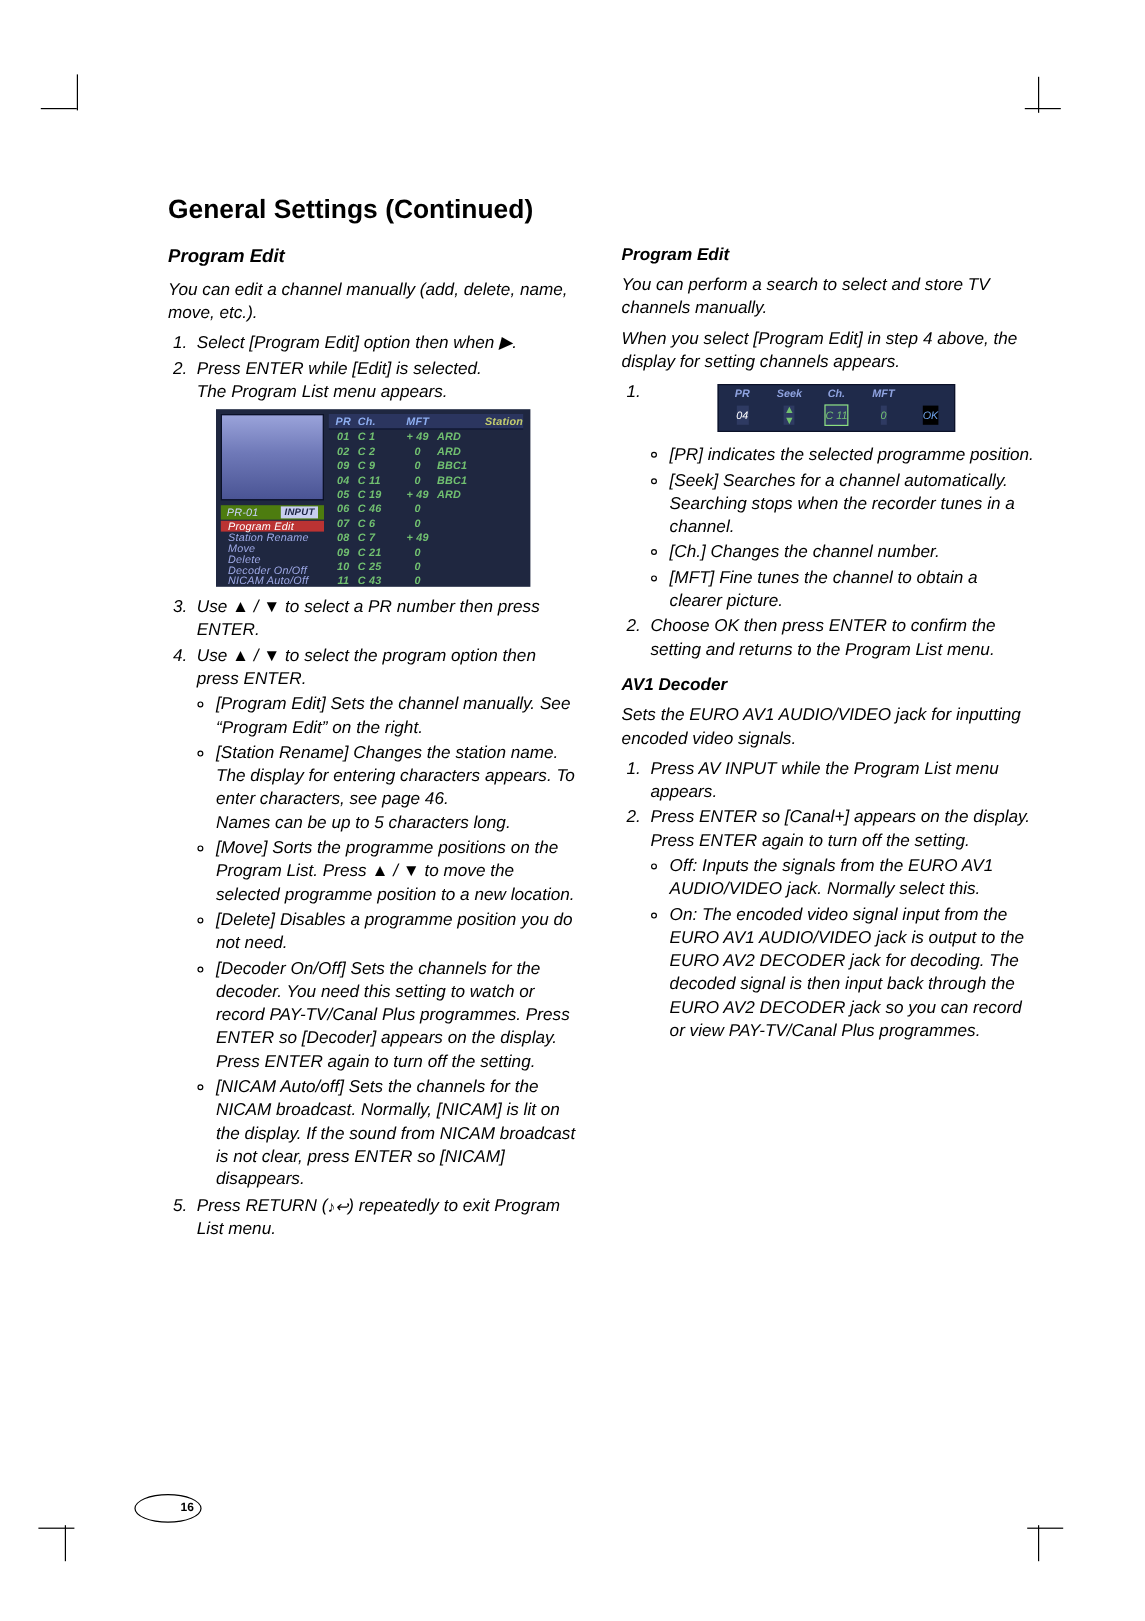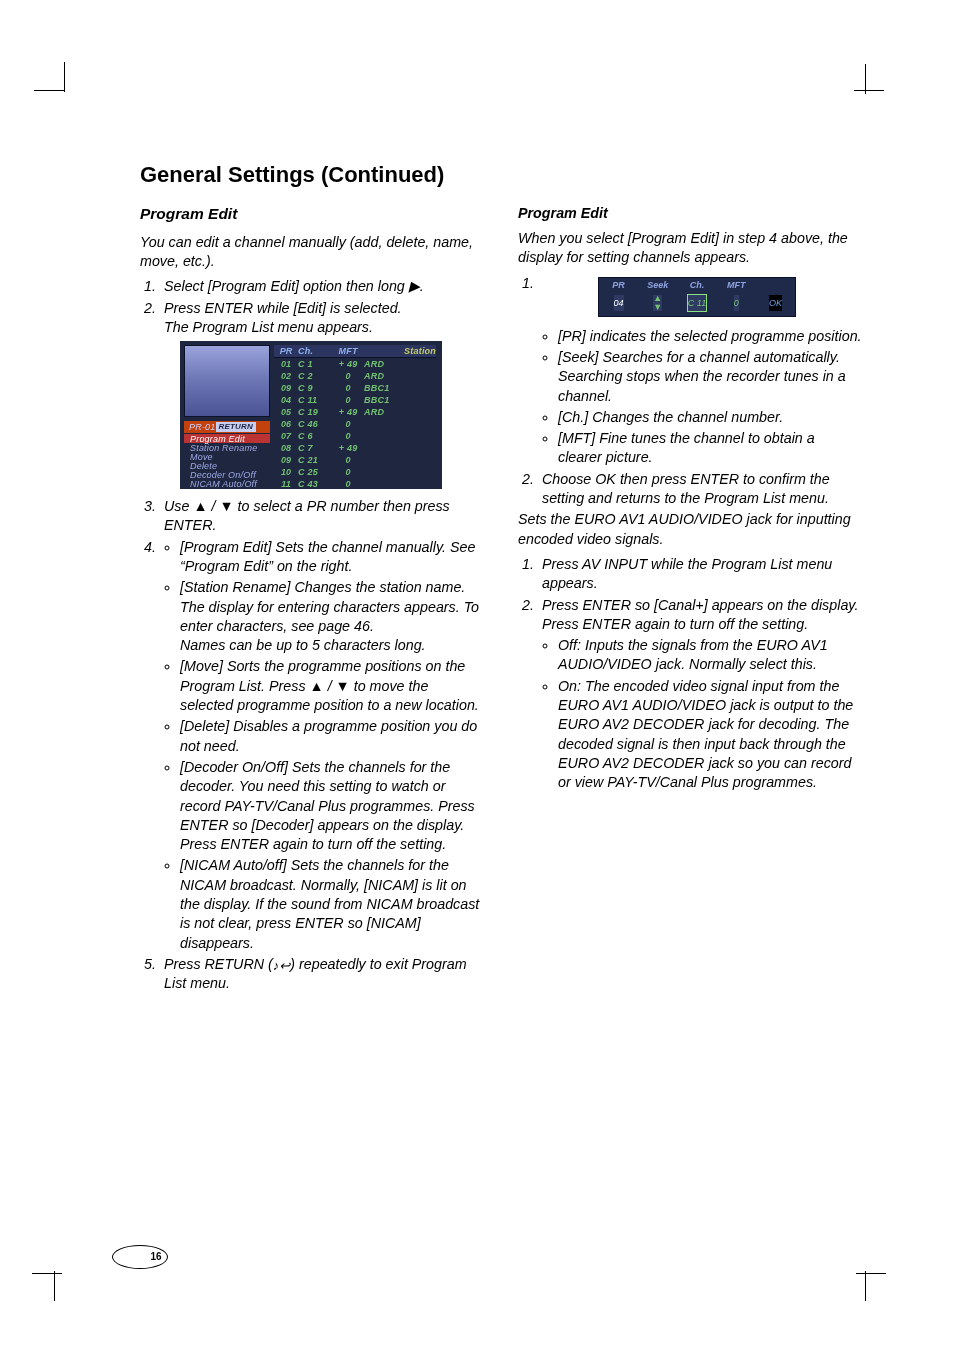--- a/index.html
+++ b/index.html
@@ -46,21 +46,21 @@
     letter-spacing:0.2px;
   }
   .fig-left{width:120px;display:flex;flex-direction:column;}
   .fig-preview{
     height:80px;margin:4px;
     background:linear-gradient(180deg,#9aa3da 0%,#6f79b8 45%,#4a5494 100%);
     position:relative;
     border:1px solid #0b1128;
   }
   .fig-preview .txt{position:absolute;top:4px;left:6px;color:#d3d7ff;font-size:6px;line-height:1.2;white-space:pre;}
-  .fig-pr{background:#c2410c;color:#cdd4ff;height:12px;display:flex;align-items:center;padding:0 5px;margin:0 4px;}
+  .fig-pr{background:#4d7c0f;color:#cdd4ff;height:12px;display:flex;align-items:center;justify-content:space-between;padding:0 5px;margin:0 4px;}
   .fig-pr .nicam{background:#c8cef0;color:#1a2242;font-weight:bold;padding:0 3px;font-size:8px;}
   .fig-menu{margin:1px 4px 0 4px;}
   .fig-menu div{height:9.2px;color:#9ea9e6;padding-left:6px;display:flex;align-items:center;}
   .fig-menu div.sel{background:#b33;color:#fff;}
   .fig-right{flex:1;display:flex;flex-direction:column;padding:4px 6px 4px 0;}
   .fig-head,.fig-row{display:flex;color:#71c070;font-weight:bold;}
   .fig-head{color:#8eaef0;background:#2b355f;height:12px;align-items:center;border-bottom:1px solid #0b1128;}
   .fig-row{height:12px;align-items:flex-end;}
   .fc1{width:24px;text-align:center;} .fc2{width:34px;text-align:left;} .fc3{width:32px;text-align:center;} .fc4{flex:1;text-align:left;}
   .fig-head .fc4{color:#c3cc6d;margin-left:40px;}
@@ -105,34 +105,34 @@
 <div class="crop v c-br-v"></div>
 
 <div class="page">
   <h1>General Settings (Continued)</h1>
   <div class="cols">
 
     <div class="col">
       <h2>Program Edit</h2>
       <p>You can edit a channel manually (add, delete, name, move, etc.).</p>
       <ol>
-        <li><span>Select [Program Edit] option then long ▶.</span></li>
+        <li><span>Select [Program Edit] option then when ▶.</span></li>
         <li>
           <span>Press ENTER while [Edit] is selected.</span><br>
           <span>The Program List menu appears.</span>
 
           
           <div class="figure1">
             <div class="fig-left">
               <div class="fig-preview">
                 <div class="txt"></div>
               </div>
               <div class="fig-pr">
                 <span>PR-01</span>
-                <span class="nicam">RETURN</span>
+                <span class="nicam">INPUT</span>
               </div>
               <div class="fig-menu">
                 <div class="sel">Program Edit</div>
                 <div>Station Rename</div>
                 <div>Move</div>
                 <div>Delete</div>
                 <div>Decoder On/Off</div>
                 <div>NICAM Auto/Off</div>
               </div>
             </div>
@@ -209,40 +209,42 @@
                     <div class="fc2">C 43</div>
                     <div class="fc3">0</div>
                     <div class="fc4"></div>
                   </div>
                 </div>
             </div>
           </div>
         </li>
         <li><span>Use ▲ / ▼ to select a PR number then press ENTER.</span></li>
         <li>
+          <span>Use ▲ / ▼ to select the program option then press ENTER.</span>
           <ul>
             <li>[Program Edit] Sets the channel manually. See “Program Edit” on the right.</li>
             <li>
               <span>[Station Rename] Changes the station name. The display for entering characters appears. To enter characters, see page 46.</span><br>
               <span>Names can be up to 5 characters long.</span>
             </li>
             <li>[Move] Sorts the programme positions on the Program List. Press ▲ / ▼ to move the selected programme position to a new location.</li>
             <li>[Delete] Disables a programme position you do not need.</li>
             <li>[Decoder On/Off] Sets the channels for the decoder. You need this setting to watch or record PAY-TV/Canal Plus programmes. Press ENTER so [Decoder] appears on the display. Press ENTER again to turn off the setting.</li>
             <li>[NICAM Auto/off] Sets the channels for the NICAM broadcast. Normally, [NICAM] is lit on the display. If the sound from NICAM broadcast is not clear, press ENTER so [NICAM] disappears.</li>
           </ul>
         </li>
         <li>
           <span>Press RETURN (</span><span class="ret-icon">♪↩</span><span>) repeatedly to exit Program List menu.</span>
         </li>
       </ol>
     </div>
 
     <div class="col">
       <p class="bold">Program Edit</p>
+      <p>You can perform a search to select and store TV channels manually.</p>
       <p>When you select [Program Edit] in step 4 above, the display for setting channels appears.</p>
       <ol>
         <li>
           
           <div class="figure2">
             <div class="f2-head f2">
               <div class="f2c">PR</div>
               <div class="f2c">Seek</div>
               <div class="f2c">Ch.</div>
               <div class="f2c">MFT</div>
@@ -272,20 +274,21 @@
           <ul>
             <li>[PR] indicates the selected programme position.</li>
             <li>[Seek] Searches for a channel automatically. Searching stops when the recorder tunes in a channel.</li>
             <li>[Ch.] Changes the channel number.</li>
             <li>[MFT] Fine tunes the channel to obtain a clearer picture.</li>
           </ul>
         </li>
         <li>Choose OK then press ENTER to confirm the setting and returns to the Program List menu.</li>
       </ol>
 
+      <p class="bold" style="margin-top:10px">AV1 Decoder</p>
       <p>Sets the EURO AV1 AUDIO/VIDEO jack for inputting encoded video signals.</p>
       <ol>
         <li>Press AV INPUT while the Program List menu appears.</li>
         <li>
           <span>Press ENTER so [Canal+] appears on the display. Press ENTER again to turn off the setting.</span>
           <ul>
             <li>Off: Inputs the signals from the EURO AV1 AUDIO/VIDEO jack. Normally select this.</li>
             <li>On: The encoded video signal input from the EURO AV1 AUDIO/VIDEO jack is output to the EURO AV2 DECODER jack for decoding. The decoded signal is then input back through the EURO AV2 DECODER jack so you can record or view PAY-TV/Canal Plus programmes.</li>
           </ul>
         </li>

